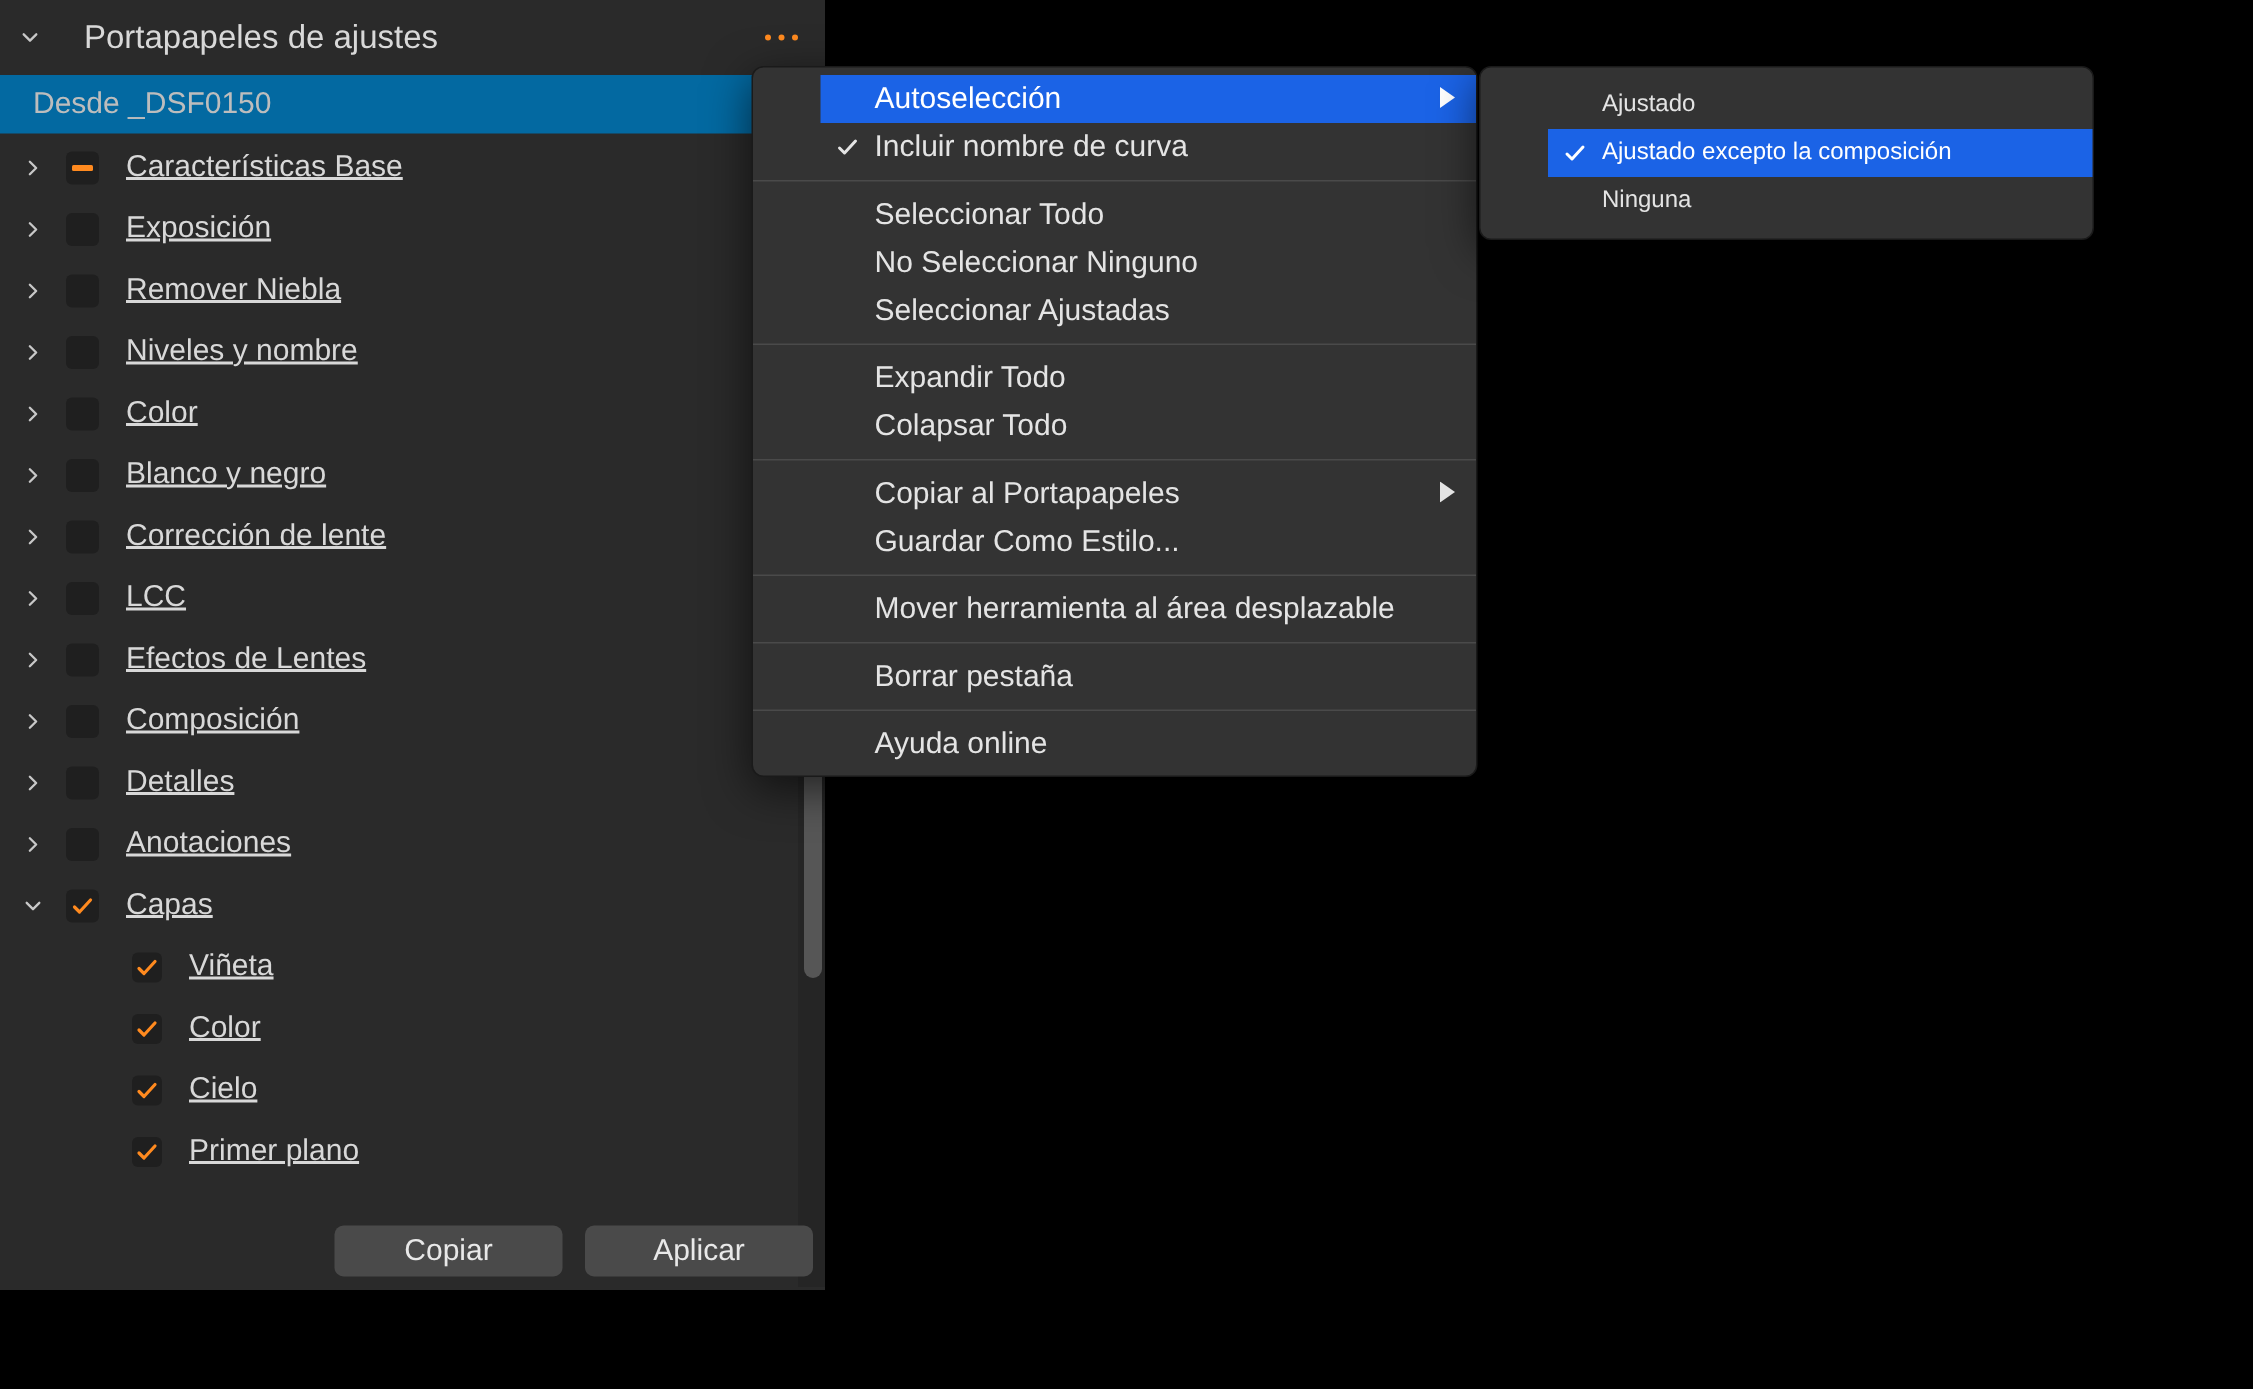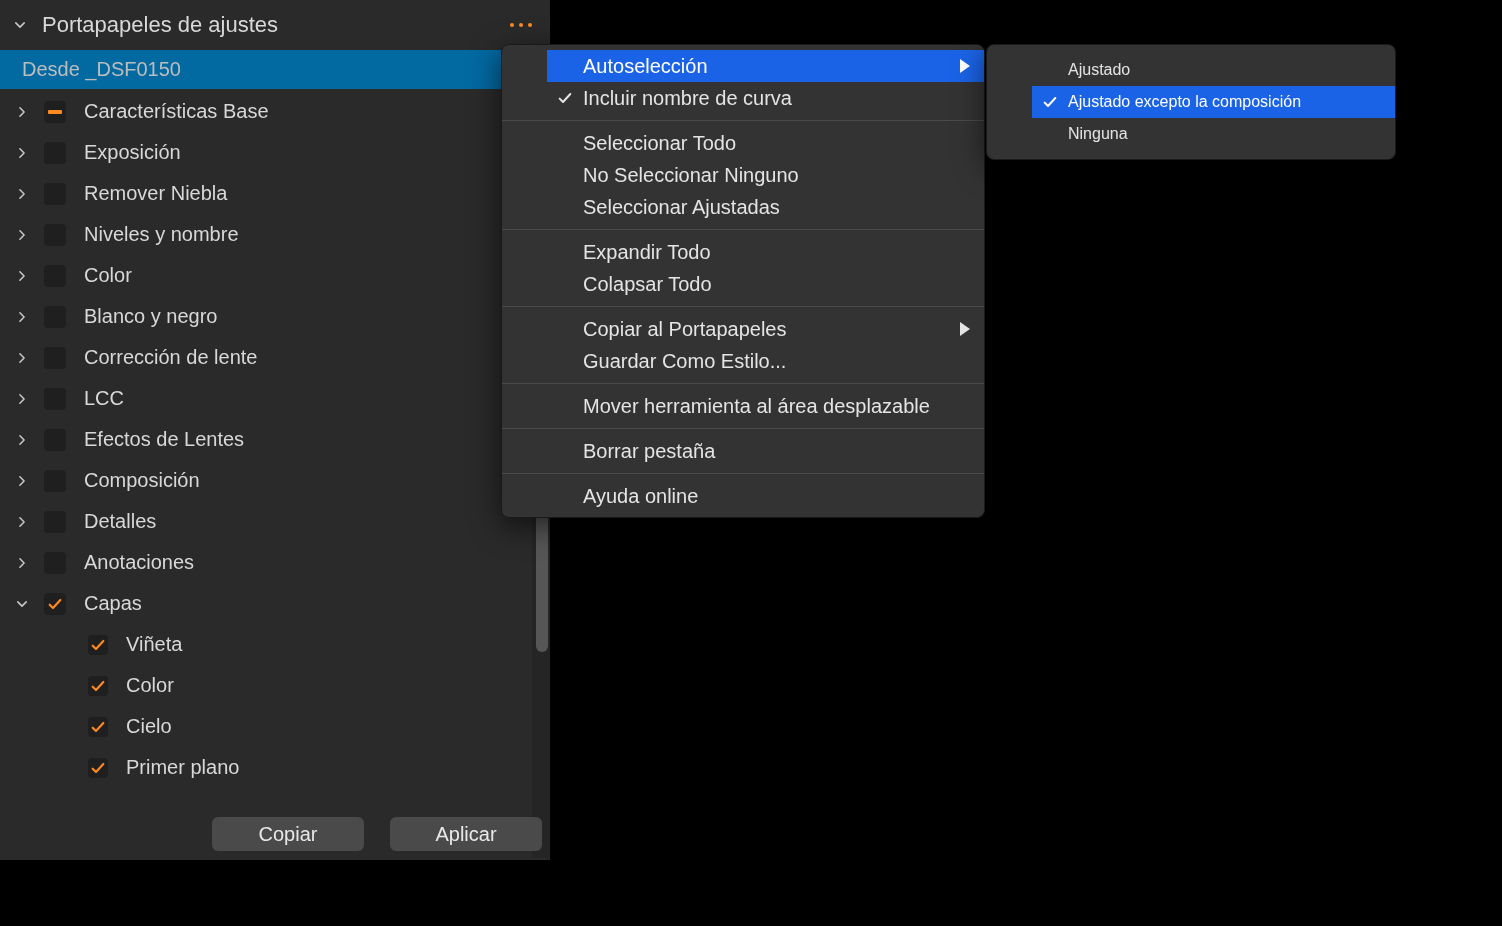--- a/index.html
+++ b/index.html
@@ -29,21 +29,21 @@
     .panel-header {
       display: flex;
       align-items: center;
       justify-content: space-between;
       padding: 10px 14px 10px 8px;
       height: 50px;
     }
     .panel-header-left {
       display: flex;
       align-items: center;
-      gap: 10px;
+      gap: 24px;
     }
     .panel-title {
       font-size: 22px;
       font-weight: 400;
       color: #d8d8d8;
     }
     .chevron-down-svg {
       width: 18px;
       height: 18px;
     }
@@ -77,20 +77,21 @@
     }
     .tree {
       padding: 2px 0;
     }
     .tree-row {
       display: flex;
       align-items: center;
       height: 41px;
       padding-left: 10px;
       gap: 6px;
+      text-decoration: underline;
     }
     .tree-row.sub {
       padding-left: 54px;
     }
     .disclosure {
       width: 24px;
       height: 24px;
       display: flex;
       align-items: center;
       justify-content: center;
@@ -147,21 +148,21 @@
     }
     .panel-footer {
       position: absolute;
       bottom: 0;
       left: 0;
       width: 100%;
       height: 52px;
       display: flex;
       align-items: center;
       justify-content: flex-end;
-      gap: 26px;
+      gap: 15px;
       padding-right: 8px;
     }
     .footer-btn {
       background: #4a4a4a;
       border: none;
       border-radius: 6px;
       color: #e8e8e8;
       font-size: 20px;
       height: 34px;
       width: 152px;

